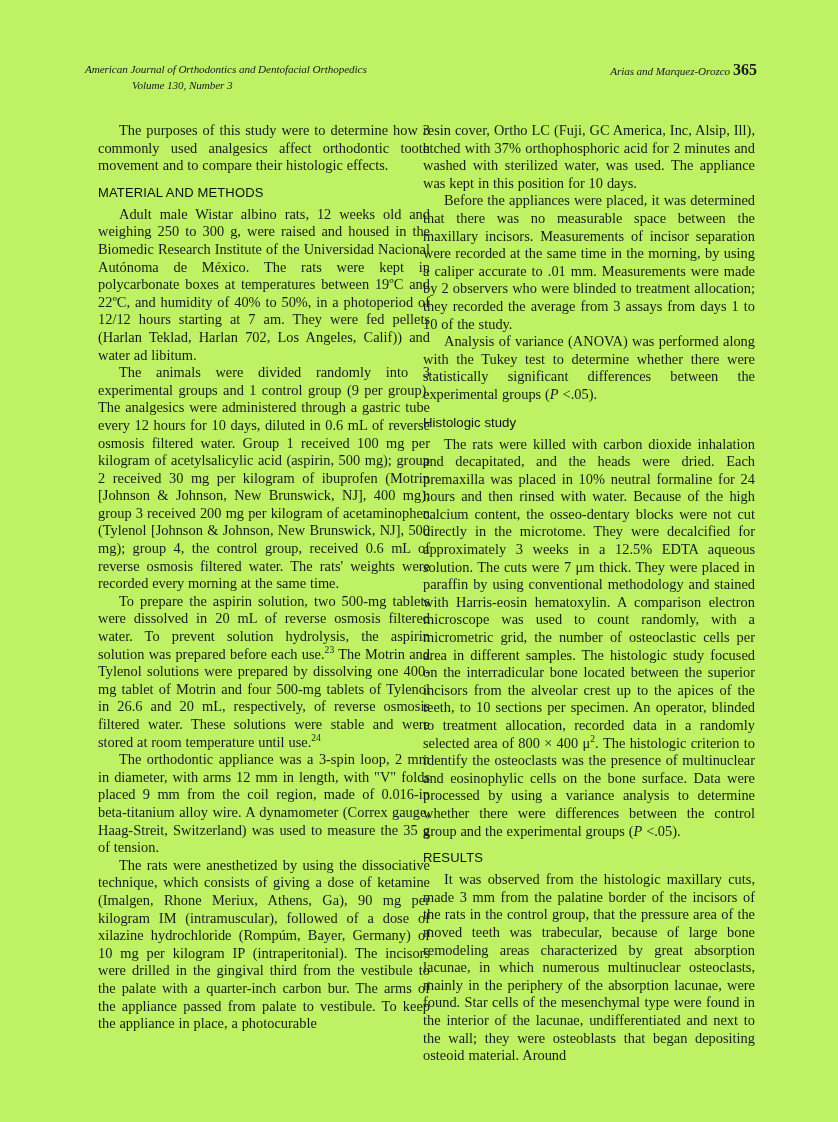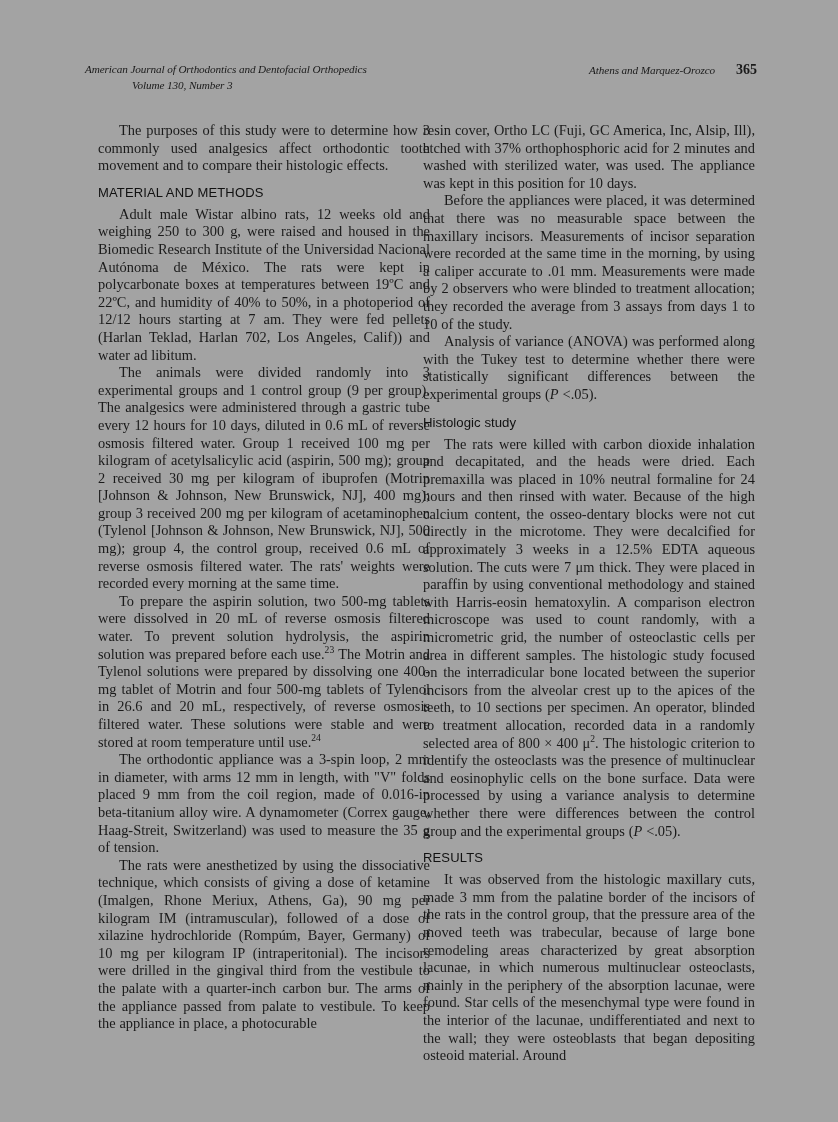--- a/index.html
+++ b/index.html
@@ -9,21 +9,21 @@
     background: #ffffff;
   }
   body {
     font-family: "Liberation Serif", "DejaVu Serif", serif;
     color: #1a1a1a;
   }
   .page {
     position: relative;
     width: 838px;
     height: 1122px;
-    background: #a3a3a3;
+    background: #bef264;
     overflow: hidden;
     box-sizing: border-box;
   }
 
   
   .running-head {
     position: absolute;
     left: 85px;
     top: 62px;
     width: 672px;
@@ -52,22 +52,22 @@
     line-height: 15.5px;
     white-space: nowrap;
   }
   .rh-right .authors {
     font-style: italic;
     letter-spacing: -0.1px;
   }
   .rh-right .pageno {
     font-weight: bold;
     font-style: normal;
-    font-size: 14px;
-    margin-left: 21px;
+    font-size: 16px;
+    margin-left: 3px;
   }
 
   
   .columns {
     position: absolute;
     left: 85px;
     top: 122px;
     width: 670px;
   }
   .col {
@@ -126,21 +126,21 @@
 <body>
 
 <div class="page">
 
   <div class="running-head">
     <div class="rh-left">
       <span>American Journal of Orthodontics and Dentofacial Orthopedics</span>
       <span class="vol-line">Volume 130, Number 3</span>
     </div>
     <div class="rh-right">
-      <span class="authors">Athens and Marquez-Orozco</span><span class="pageno">365</span>
+      <span class="authors">Arias and Marquez-Orozco</span><span class="pageno">365</span>
     </div>
   </div>
 
   <div class="columns">
 
     <div class="col col-left">
 
       <p class="body">The purposes of this study were to determine how 3 commonly used analgesics affect orthodontic tooth movement and to compare their histologic effects.</p>
 
       <h2 class="section-head">MATERIAL AND METHODS</h2>

